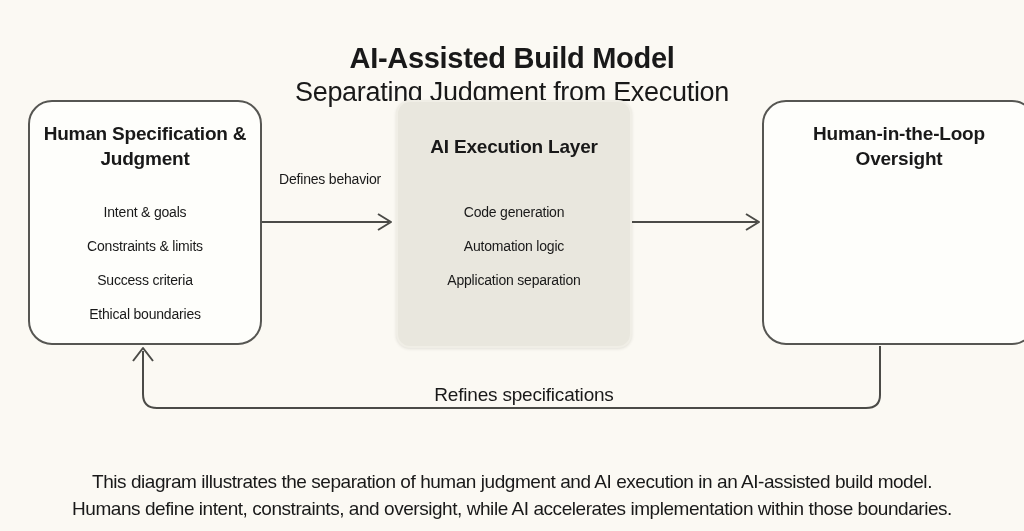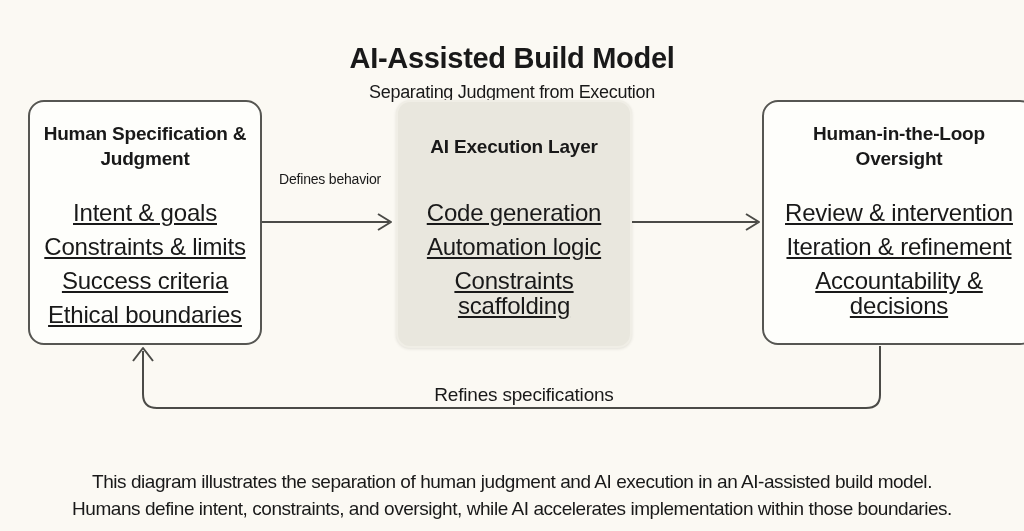--- a/index.html
+++ b/index.html
@@ -33,21 +33,21 @@
     text-align: center;
   }
   .title {
     font-size: 29px;
     font-weight: bold;
     line-height: 36px;
     letter-spacing: -0.3px;
     margin-top: 32px;
   }
   .subtitle {
-    font-size: 18px;
+    font-size: 27px;
     font-weight: normal;
     line-height: 33px;
     letter-spacing: -0.3px;
   }
 
   
   .connectors {
     position: absolute;
     top: 0;
     left: 0;
@@ -59,21 +59,21 @@
     stroke: var(--line);
     stroke-width: 2;
     stroke-linejoin: round;
   }
 
   
   .box {
     position: absolute;
     top: 100px;
     height: 245px;
-    border-radius: 16px;
+    border-radius: 24px;
     padding: 14px 10px 0 10px;
     text-align: center;
   }
   .box.plain {
     background: var(--box-fill);
     border: 2px solid var(--box-border);
   }
   .box.shaded {
     background: var(--ai-box-fill);
     border: 2px solid var(--ai-box-border);
@@ -90,25 +90,24 @@
     display: flex;
     align-items: center;
     justify-content: center;
     font-size: 19px;
     font-weight: bold;
     line-height: 25px;
     letter-spacing: -0.2px;
   }
   .box-items { margin-top: 24px; }
   .box-item {
-    font-size: 24px;
+    font-size: 14px;
     line-height: 25px;
     margin-bottom: 9px;
     letter-spacing: -0.2px;
-    text-decoration: underline;
   }
 
   
   .arrow-label {
     position: absolute;
     text-align: center;
     font-size: 14px;
     line-height: 22px;
     letter-spacing: -0.2px;
   }
@@ -165,31 +164,26 @@
       <div class="box-item">Success criteria</div>
       <div class="box-item">Ethical boundaries</div>
     </div>
   </div>
 
   <div class="box shaded box-mid">
     <div class="box-title">AI Execution Layer</div>
     <div class="box-items">
       <div class="box-item">Code generation</div>
       <div class="box-item">Automation logic</div>
-      <div class="box-item">Constraints scaffolding</div>
+      <div class="box-item">Application separation</div>
     </div>
   </div>
 
   <div class="box plain box-right">
     <div class="box-title">Human-in-the-Loop Oversight</div>
-    <div class="box-items">
-      <div class="box-item">Review &amp; intervention</div>
-      <div class="box-item">Iteration &amp; refinement</div>
-      <div class="box-item">Accountability &amp; decisions</div>
-    </div>
   </div>
 
   <div class="arrow-label label-defines">Defines behavior</div>
   <div class="arrow-label label-refines">Refines specifications</div>
 
   <div class="caption">
     <div>This diagram illustrates the separation of human judgment and AI execution in an AI-assisted build model.</div>
     <div>Humans define intent, constraints, and oversight, while AI accelerates implementation within those boundaries.</div>
   </div>
 

